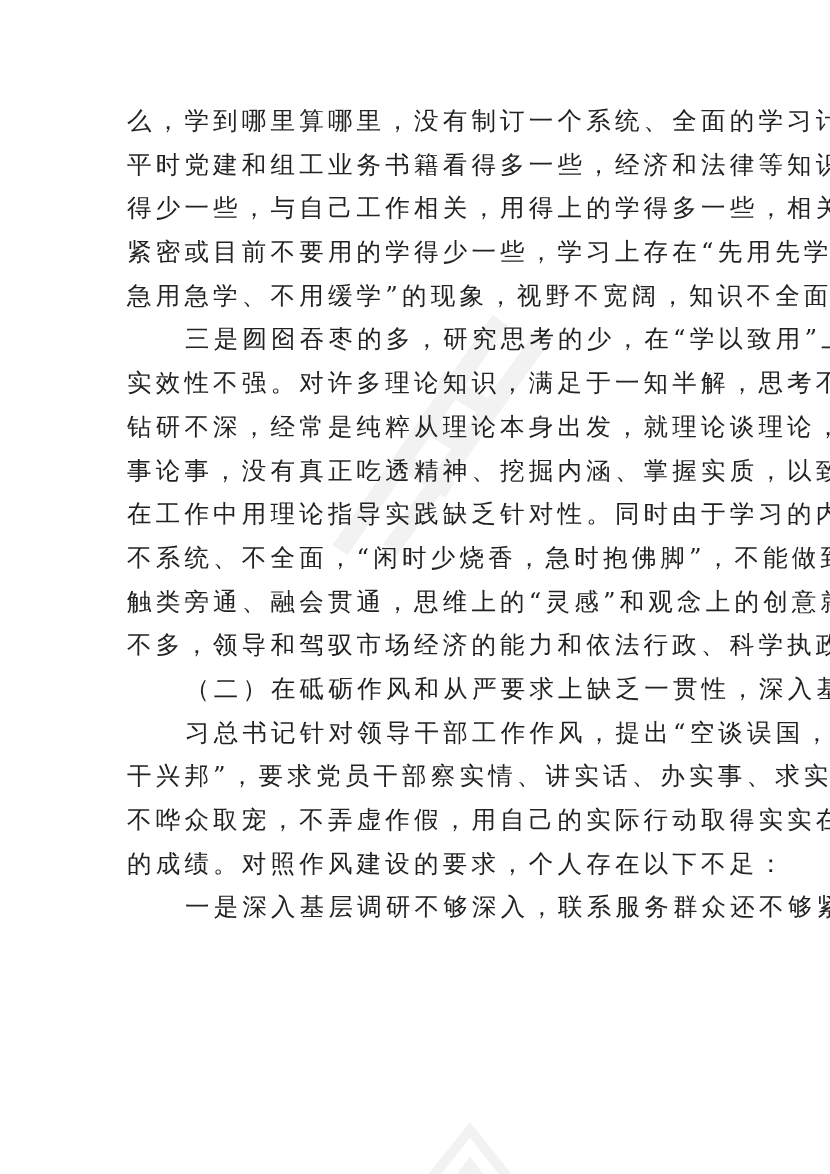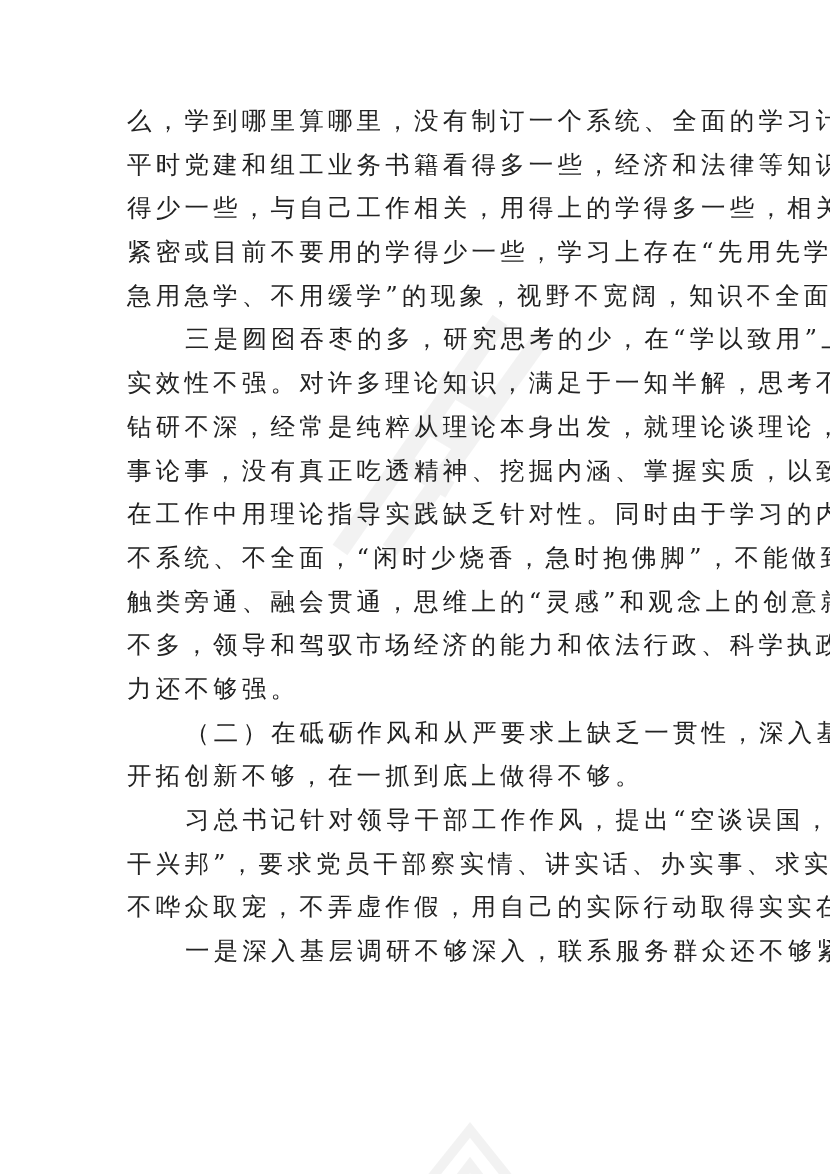--- a/index.html
+++ b/index.html
@@ -85,21 +85,20 @@
     <span class="line">紧密或目前不要用的学得少一些，学习上存在“先用先学、</span>
     <span class="line">急用急学、不用缓学”的现象，视野不宽阔，知识不全面，</span>
     <span class="line indent">三是囫囵吞枣的多，研究思考的少，在“学以致用”上</span>
     <span class="line">实效性不强。对许多理论知识，满足于一知半解，思考不多，</span>
     <span class="line">钻研不深，经常是纯粹从理论本身出发，就理论谈理论，就</span>
     <span class="line">事论事，没有真正吃透精神、挖掘内涵、掌握实质，以致于</span>
     <span class="line">在工作中用理论指导实践缺乏针对性。同时由于学习的内容</span>
     <span class="line">不系统、不全面，“闲时少烧香，急时抱佛脚”，不能做到</span>
     <span class="line">触类旁通、融会贯通，思维上的“灵感”和观念上的创意就</span>
     <span class="line">不多，领导和驾驭市场经济的能力和依法行政、科学执政能</span>
-    <span class="line">力还不够强。</span>
     <span class="line indent">（二）在砥砺作风和从严要求上缺乏一贯性，深入基层、</span>
-    <span class="line">开拓创新不够，在一抓到底上做得不够。</span>
     <span class="line indent">习总书记针对领导干部工作作风，提出“空谈误国，实</span>
     <span class="line">干兴邦”，要求党员干部察实情、讲实话、办实事、求实效，</span>
     <span class="line">不哗众取宠，不弄虚作假，用自己的实际行动取得实实在在</span>
+    <span class="line">的成绩。对照作风建设的要求，个人存在以下不足：</span>
     <span class="line indent">一是深入基层调研不够深入，联系服务群众还不够紧</span>
   </div>
 </div>
 
 </body></html>

